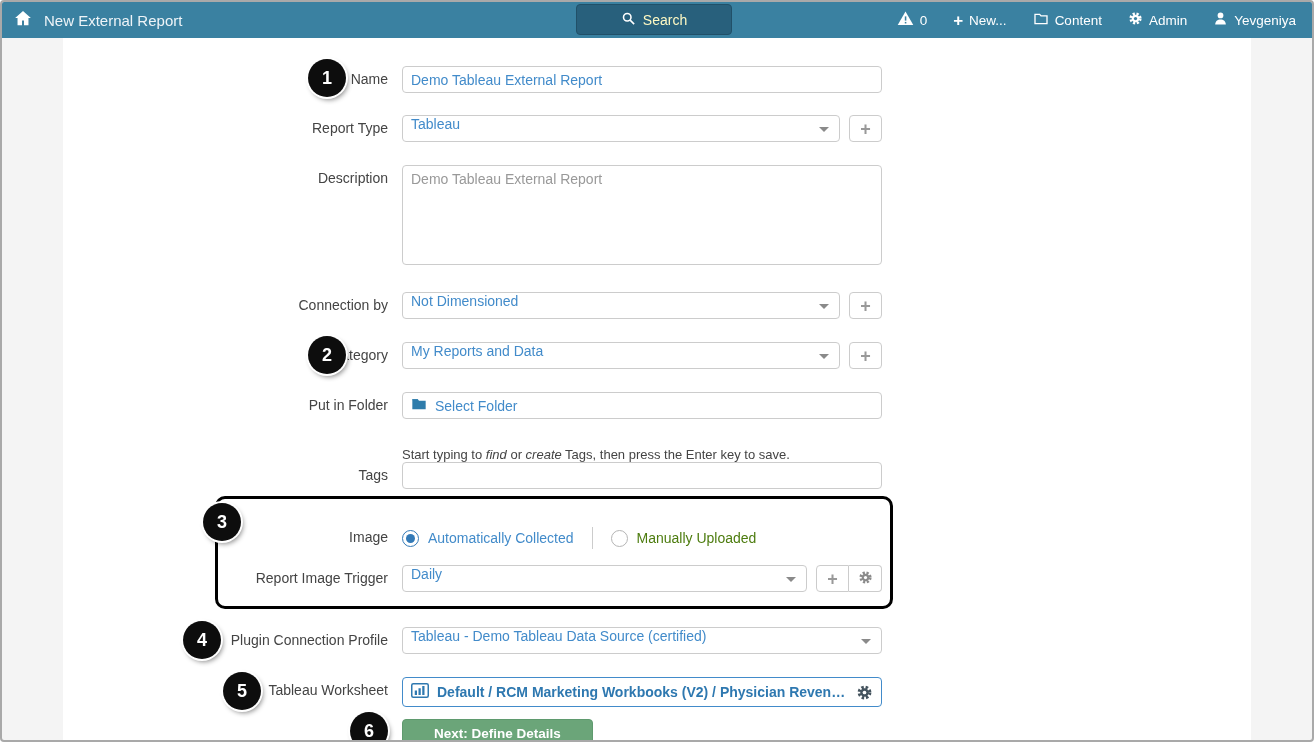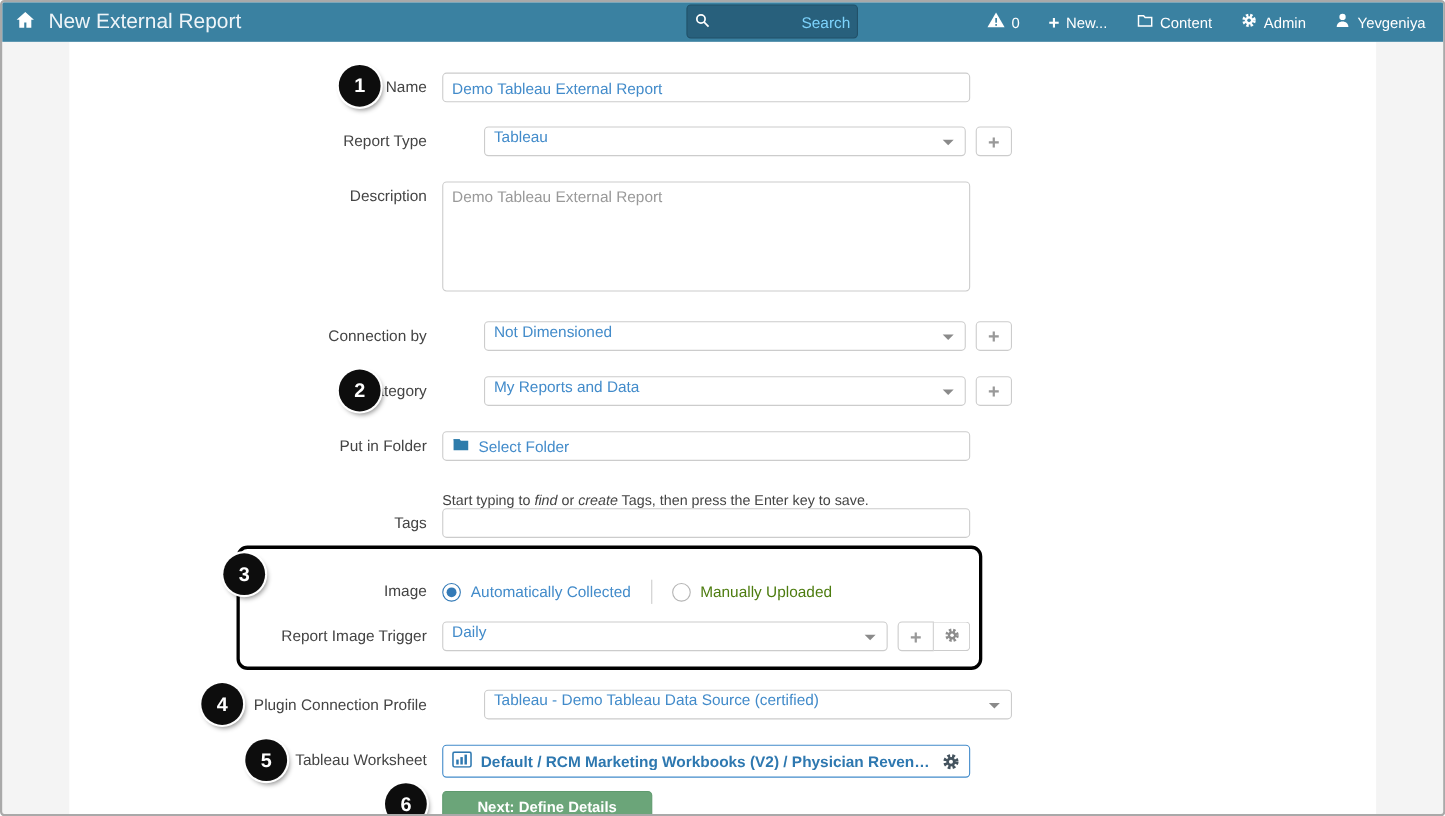--- a/index.html
+++ b/index.html
@@ -12,26 +12,26 @@
     overflow: hidden; background: #f4f4f4; position: relative;
   }
 
   
   .topbar {
     height: 36px; background: #3A81A1; color: #fff;
     display: flex; align-items: center; position: relative;
     padding-left: 12px;
   }
   .home-btn { display: flex; align-items: center; margin-right: 12px; cursor: pointer; }
-  .topbar-title { font-size: 19px; color: #eef4f8; }
+  .topbar-title { font-size: 15px; color: #eef4f8; }
   .search-btn {
     position: absolute; left: 574px; top: 2px; width: 156px; height: 31px;
     background: #28607C; border: 1px solid #215068; border-radius: 4px;
-    color: #7dd3fc; font-size: 14px; display: flex; align-items: center;
-    justify-content: space-between; gap: 7px; cursor: pointer; margin-left: 48px;
+    color: #fef9c3; font-size: 14px; display: flex; align-items: center;
+    justify-content: center; gap: 7px; cursor: pointer;
   }
   .topnav {
     position: absolute; right: 16px; top: 0; height: 36px;
     display: flex; align-items: center; gap: 26px; font-size: 13.5px;
   }
   .topnav .nav-item { display: flex; align-items: center; gap: 6px; cursor: pointer; white-space: nowrap; }
   .plus-glyph { font-size: 17px; font-weight: bold; line-height: 1; }
 
   
   .page { height: 704px; overflow: hidden; }
@@ -117,21 +117,21 @@
 
   
   .ann {
     position: absolute; width: 38px; height: 38px; border-radius: 50%;
     background: #0d0d0d; color: #fff; font-size: 18px; font-weight: bold;
     display: flex; align-items: center; justify-content: center;
     box-shadow: 0 0 0 2px #fff, 2px 3px 5px rgba(0,0,0,.45); z-index: 5;
   }
 
   
-  .mb22 { margin-bottom: 22px; } .mb23 { margin-bottom: 23px; gap: 38px; }
+  .mb22 { margin-bottom: 22px; } .mb23 { margin-bottom: 23px; }
   .mb27 { margin-bottom: 27px; } .mb24 { margin-bottom: 24px; }
   .mb4  { margin-bottom: 4px;  }
   .mb12 { margin-bottom: 12px; }
 </style>
 </head>
 <body>
 
 <div class="frame">
 
   <header class="topbar">

